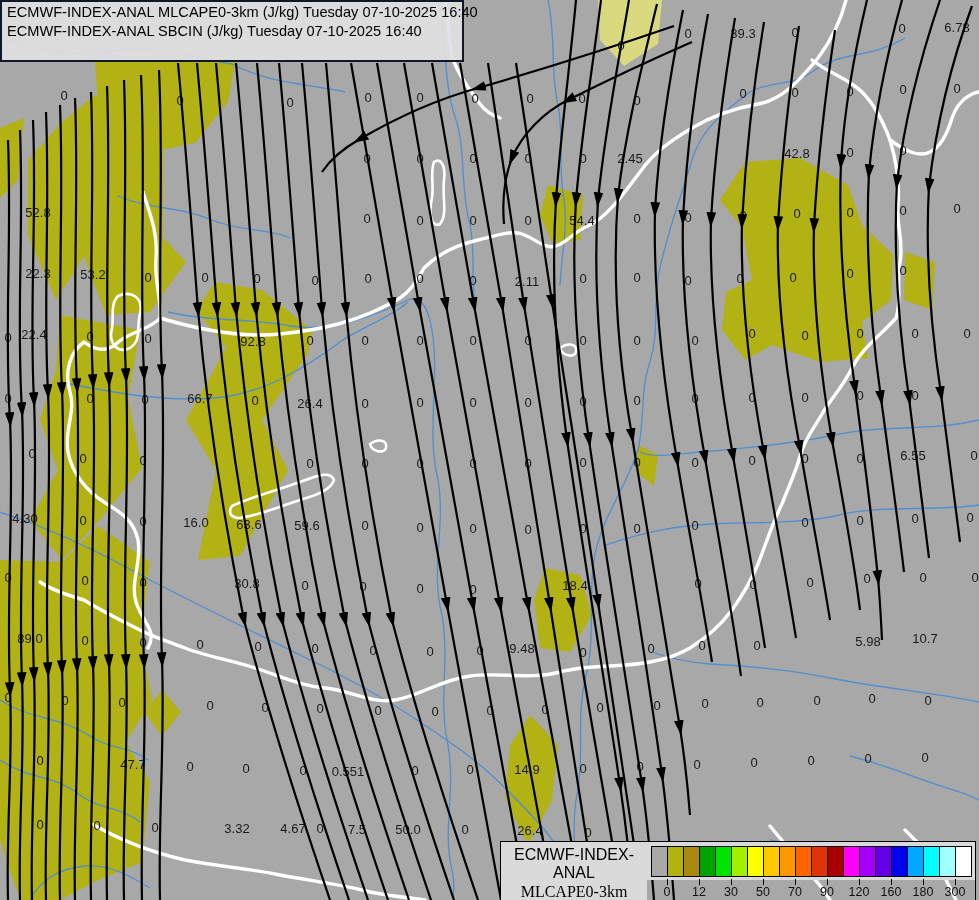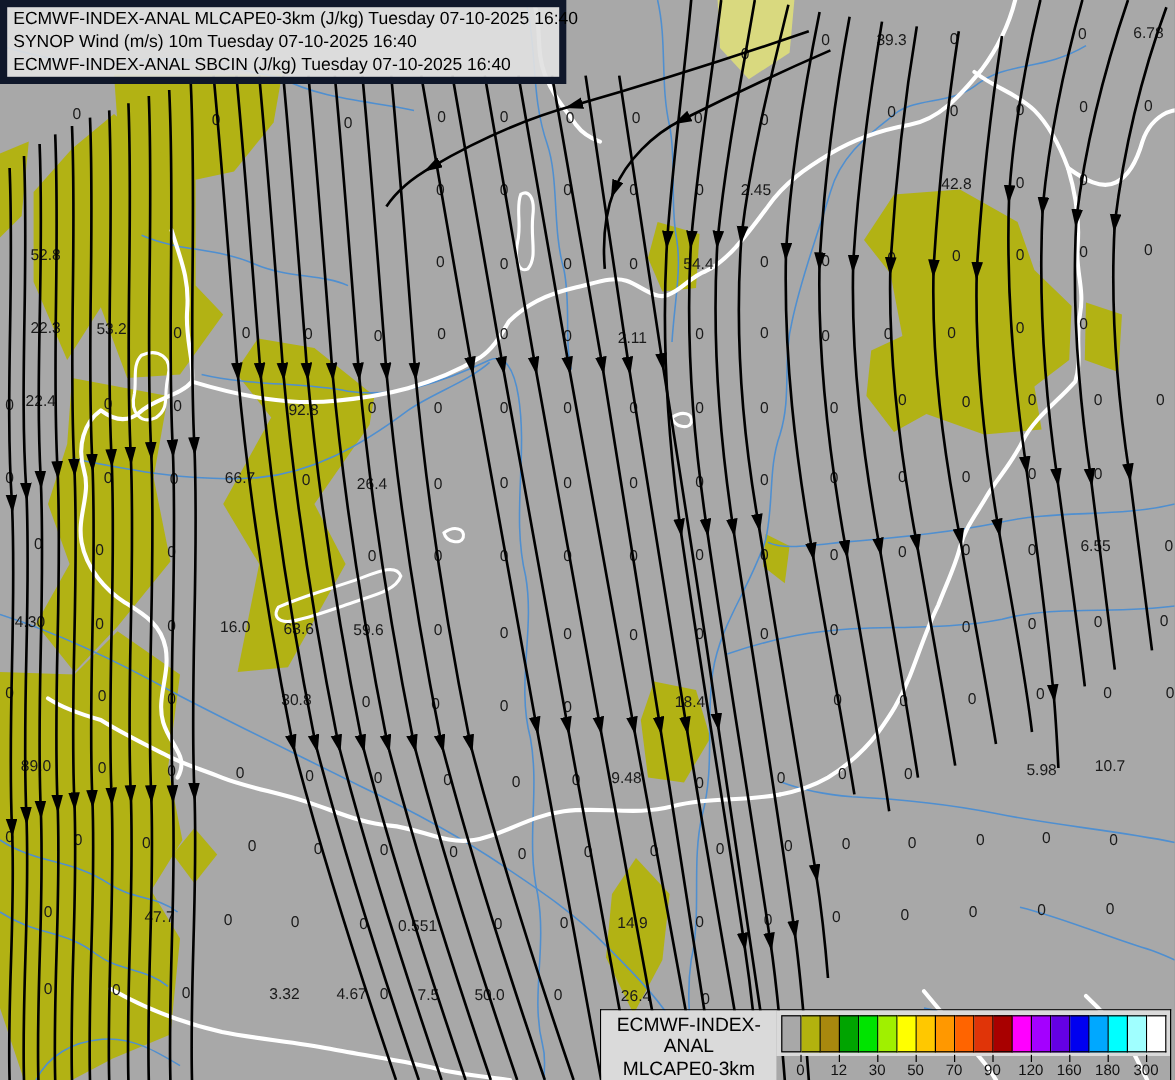--- a/index.html
+++ b/index.html
@@ -1,28 +1,28 @@
 <!DOCTYPE html>
 <html><head>
 <meta charset="utf-8">
 <style>
   html,body{margin:0;padding:0;background:#888;}
   #stage{position:relative;width:979px;height:900px;overflow:hidden;
          font-family:"Liberation Sans",sans-serif;background:#a8a8a8;}
   #map-svg{position:absolute;left:0;top:0;}
   .titlebox{position:absolute;left:0;top:0;width:455px;height:57px;
-            background:rgba(225,225,225,0.92);border:6px solid #0f172a;
+            background:rgba(225,225,225,0.92);border:2px solid #0f172a;
             padding:1px 0 0 5px;font-size:14.6px;line-height:19px;color:#000;}
   .titlebox div{white-space:nowrap;}
   .legend{position:absolute;left:500px;top:841px;width:474px;height:59px;
           border:1px solid #000;border-bottom:none;}
   .legend-left{position:absolute;left:0;top:0;width:146px;height:100%;
                background:#dadada;text-align:center;font-size:16px;color:#000;}
   .legend-left .l1{margin-top:4px;}
-  .legend-left .l2{margin-top:1px;}
+  .legend-left .l2{margin-top:1px;font-family:Liberation Serif, serif;}
   .legend-left .unit{margin-top:3px;}
   .bar-wrap{position:absolute;left:146px;top:0;width:328px;height:38px;background:#dadada;}
   .swatches{position:absolute;left:4px;top:4px;height:29px;display:flex;}
   .swatch{width:15px;height:29px;border:1px solid #000;border-left:none;}
   .swatch:first-child{border-left:1px solid #000;}
   .ticks{position:absolute;left:150px;top:38px;width:320px;height:21px;}
   .tick-mark{position:absolute;top:-1px;width:1px;height:6px;background:#000;}
   .tick-label{position:absolute;top:5px;transform:translateX(-50%);
               font-size:12.5px;color:#111;}
 </style>
@@ -326,21 +326,20 @@
       <path d="M 867,0 C 855,50 845,102 841,162 C 838,240 845,318 855,388 C 864,456 872,518 878,578 C 880,600 881,620 882,640" fill="none" stroke="#000000" stroke-width="2.2" marker-mid="url(#arw)"></path>
       <path d="M 902,0 C 887,54 875,110 869,172 C 865,250 871,328 881,398 C 890,466 898,520 904,572" fill="none" stroke="#000000" stroke-width="2.2" marker-mid="url(#arw)"></path>
       <path d="M 940,0 C 921,56 905,116 897,182 C 893,256 899,330 909,398 C 917,458 923,510 929,558" fill="none" stroke="#000000" stroke-width="2.2" marker-mid="url(#arw)"></path>
       <path d="M 972,6 C 953,58 937,120 929,186 C 925,256 931,328 941,394 C 948,448 954,498 960,542" fill="none" stroke="#000000" stroke-width="2.2" marker-mid="url(#arw)"></path>
       <path d="M 674,26 C 610,48 540,70 478,88 C 438,99 396,118 360,139 C 344,148 330,160 322,172" fill="none" stroke="#000000" stroke-width="2.2" marker-mid="url(#arw)"></path>
       <path d="M 692,42 C 646,62 600,84 568,100 C 544,112 522,134 512,158 C 505,176 502,200 504,224" fill="none" stroke="#000000" stroke-width="2.2" marker-mid="url(#arw)"></path>
     </svg>
 
   <div class="titlebox">
     <div>ECMWF-INDEX-ANAL MLCAPE0-3km (J/kg) Tuesday 07-10-2025 16:40</div>
-    <div>SYNOP Wind (m/s) 10m Tuesday 07-10-2025 16:40</div>
     <div>ECMWF-INDEX-ANAL SBCIN (J/kg) Tuesday 07-10-2025 16:40</div>
   </div>
 
   <div class="legend">
     <div class="legend-left">
       <div class="l1">ECMWF-INDEX-ANAL</div>
       <div class="l2">MLCAPE0-3km</div>
       <div class="unit">J/kg</div>
     </div>
     <div class="bar-wrap">

